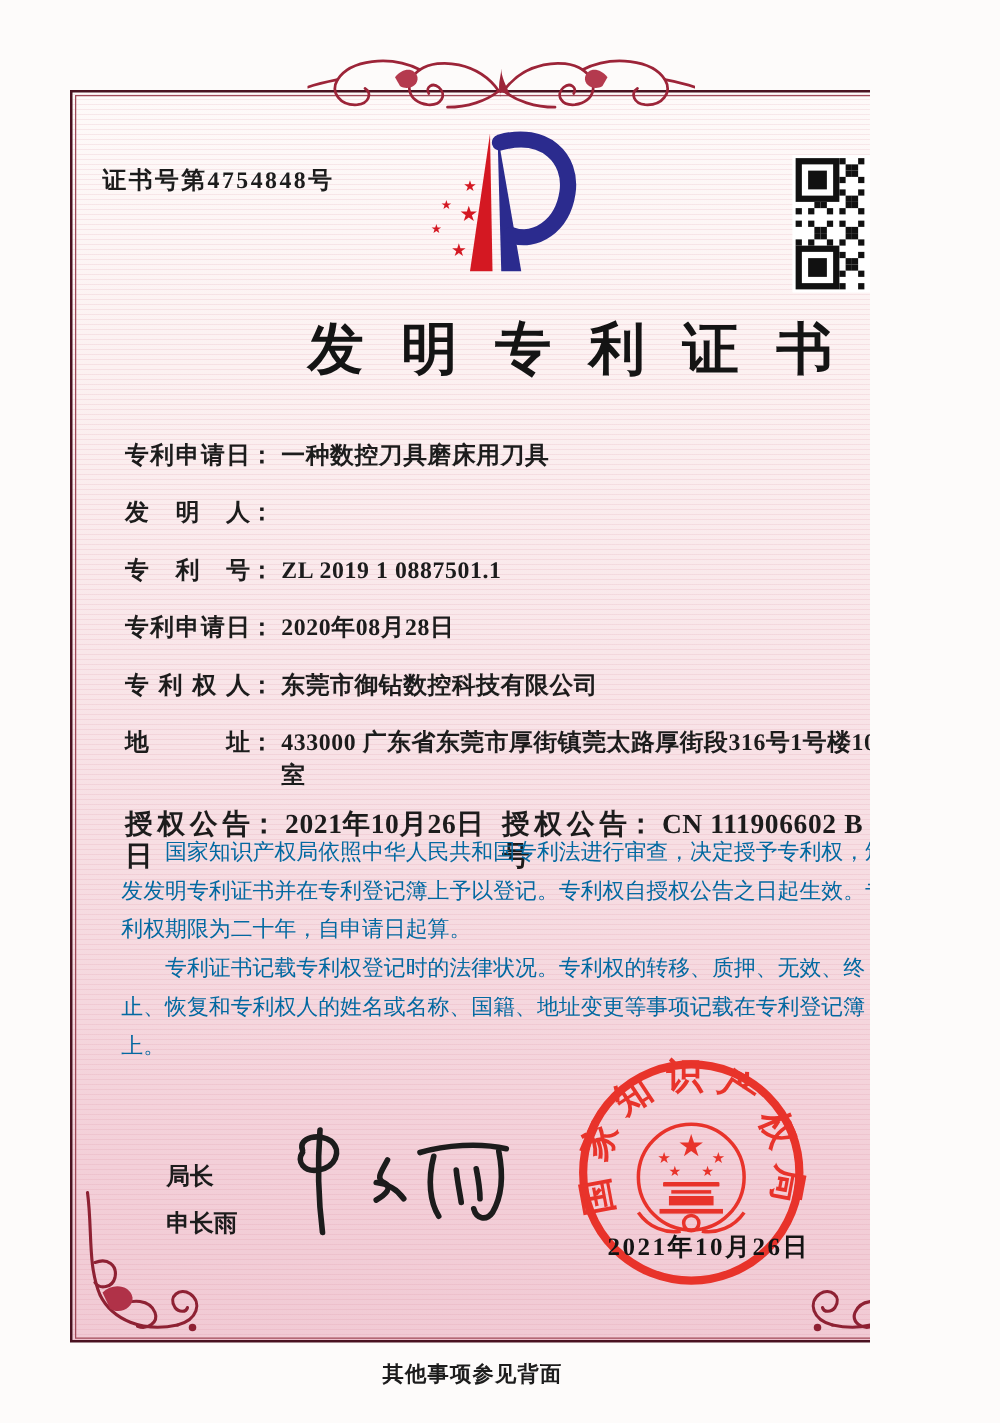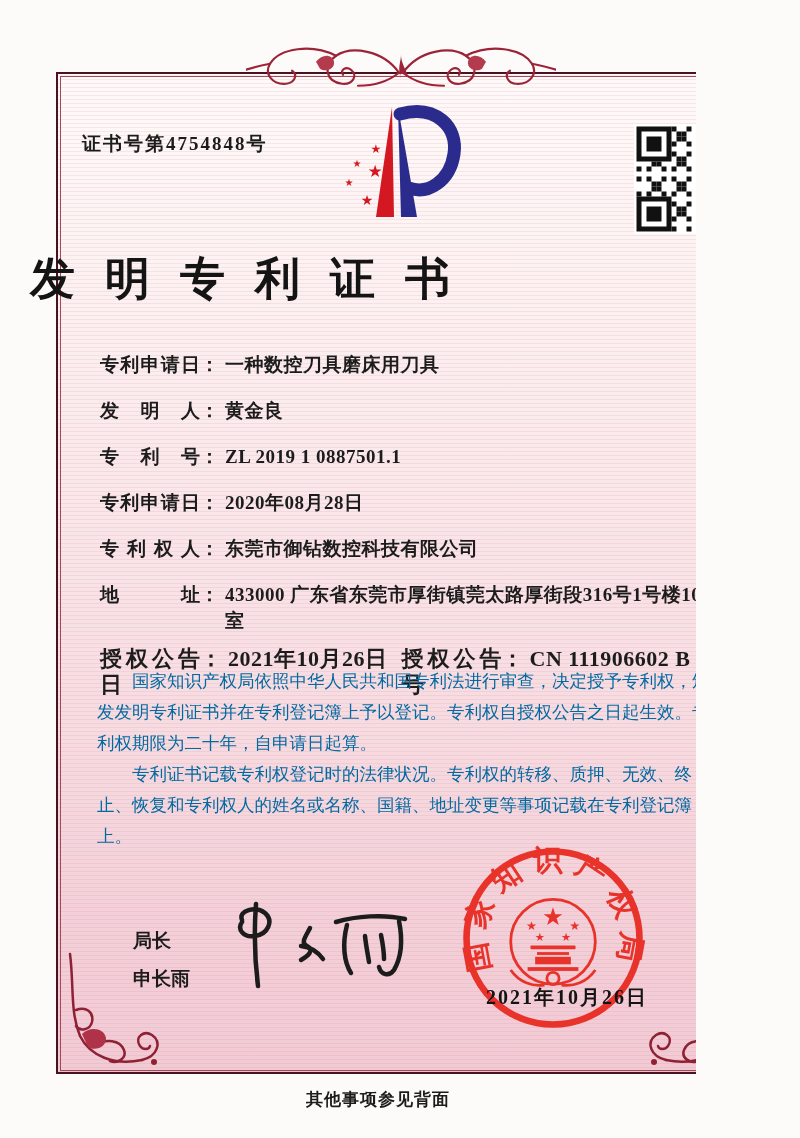--- a/index.html
+++ b/index.html
@@ -29,21 +29,21 @@
   .orn-corner{position:absolute;top:950px;}
   .orn-bl{left:60px;}
   .orn-br{left:642px;transform:scaleX(-1);}
 
   
   .cert-no{position:absolute;left:82px;top:131px;font-size:19px;font-weight:bold;letter-spacing:2px;}
   .logo{position:absolute;left:336px;top:97px;width:132px;height:140px;}
   .qr{position:absolute;left:634px;top:124px;width:110px;height:110px;background:#fff;}
 
   .title{
-    position:absolute;left:0;right:0;top:249px;text-align:left;
+    position:absolute;left:12px;right:0;top:249px;text-align:right;
     font-size:45px;font-weight:bold;letter-spacing:30px;text-indent:30px;color:#141414;
   }
 
   
   .fields{position:absolute;left:100px;top:352px;width:612px;}
   .frow{display:flex;font-size:19px;font-weight:bold;line-height:26px;margin-bottom:20px;}
   .flabel{flex:none;width:100px;text-align:justify;text-align-last:justify;}
   .fcolon{flex:none;margin:0 6px 0 0;}
   .fvalue{flex:1;letter-spacing:0.5px;}
   .grant-row{display:flex;font-size:22px;font-weight:bold;line-height:26px;margin-top:-1px;}
@@ -236,21 +236,20 @@
 
   <div class="fields">
     <div class="frow">
       <span class="flabel">专利申请日</span>
         <span class="fcolon">：</span>
         <span class="fvalue">一种数控刀具磨床用刀具</span>
     </div>
     <div class="frow">
       <span class="flabel">发明人</span>
         <span class="fcolon">：</span>
-        <span class="fvalue">黄金良</span>
     </div>
     <div class="frow">
       <span class="flabel">专利号</span>
         <span class="fcolon">：</span>
         <span class="fvalue">ZL 2019 1 0887501.1</span>
     </div>
     <div class="frow">
       <span class="flabel">专利申请日</span>
         <span class="fcolon">：</span>
         <span class="fvalue">2020年08月28日</span>

